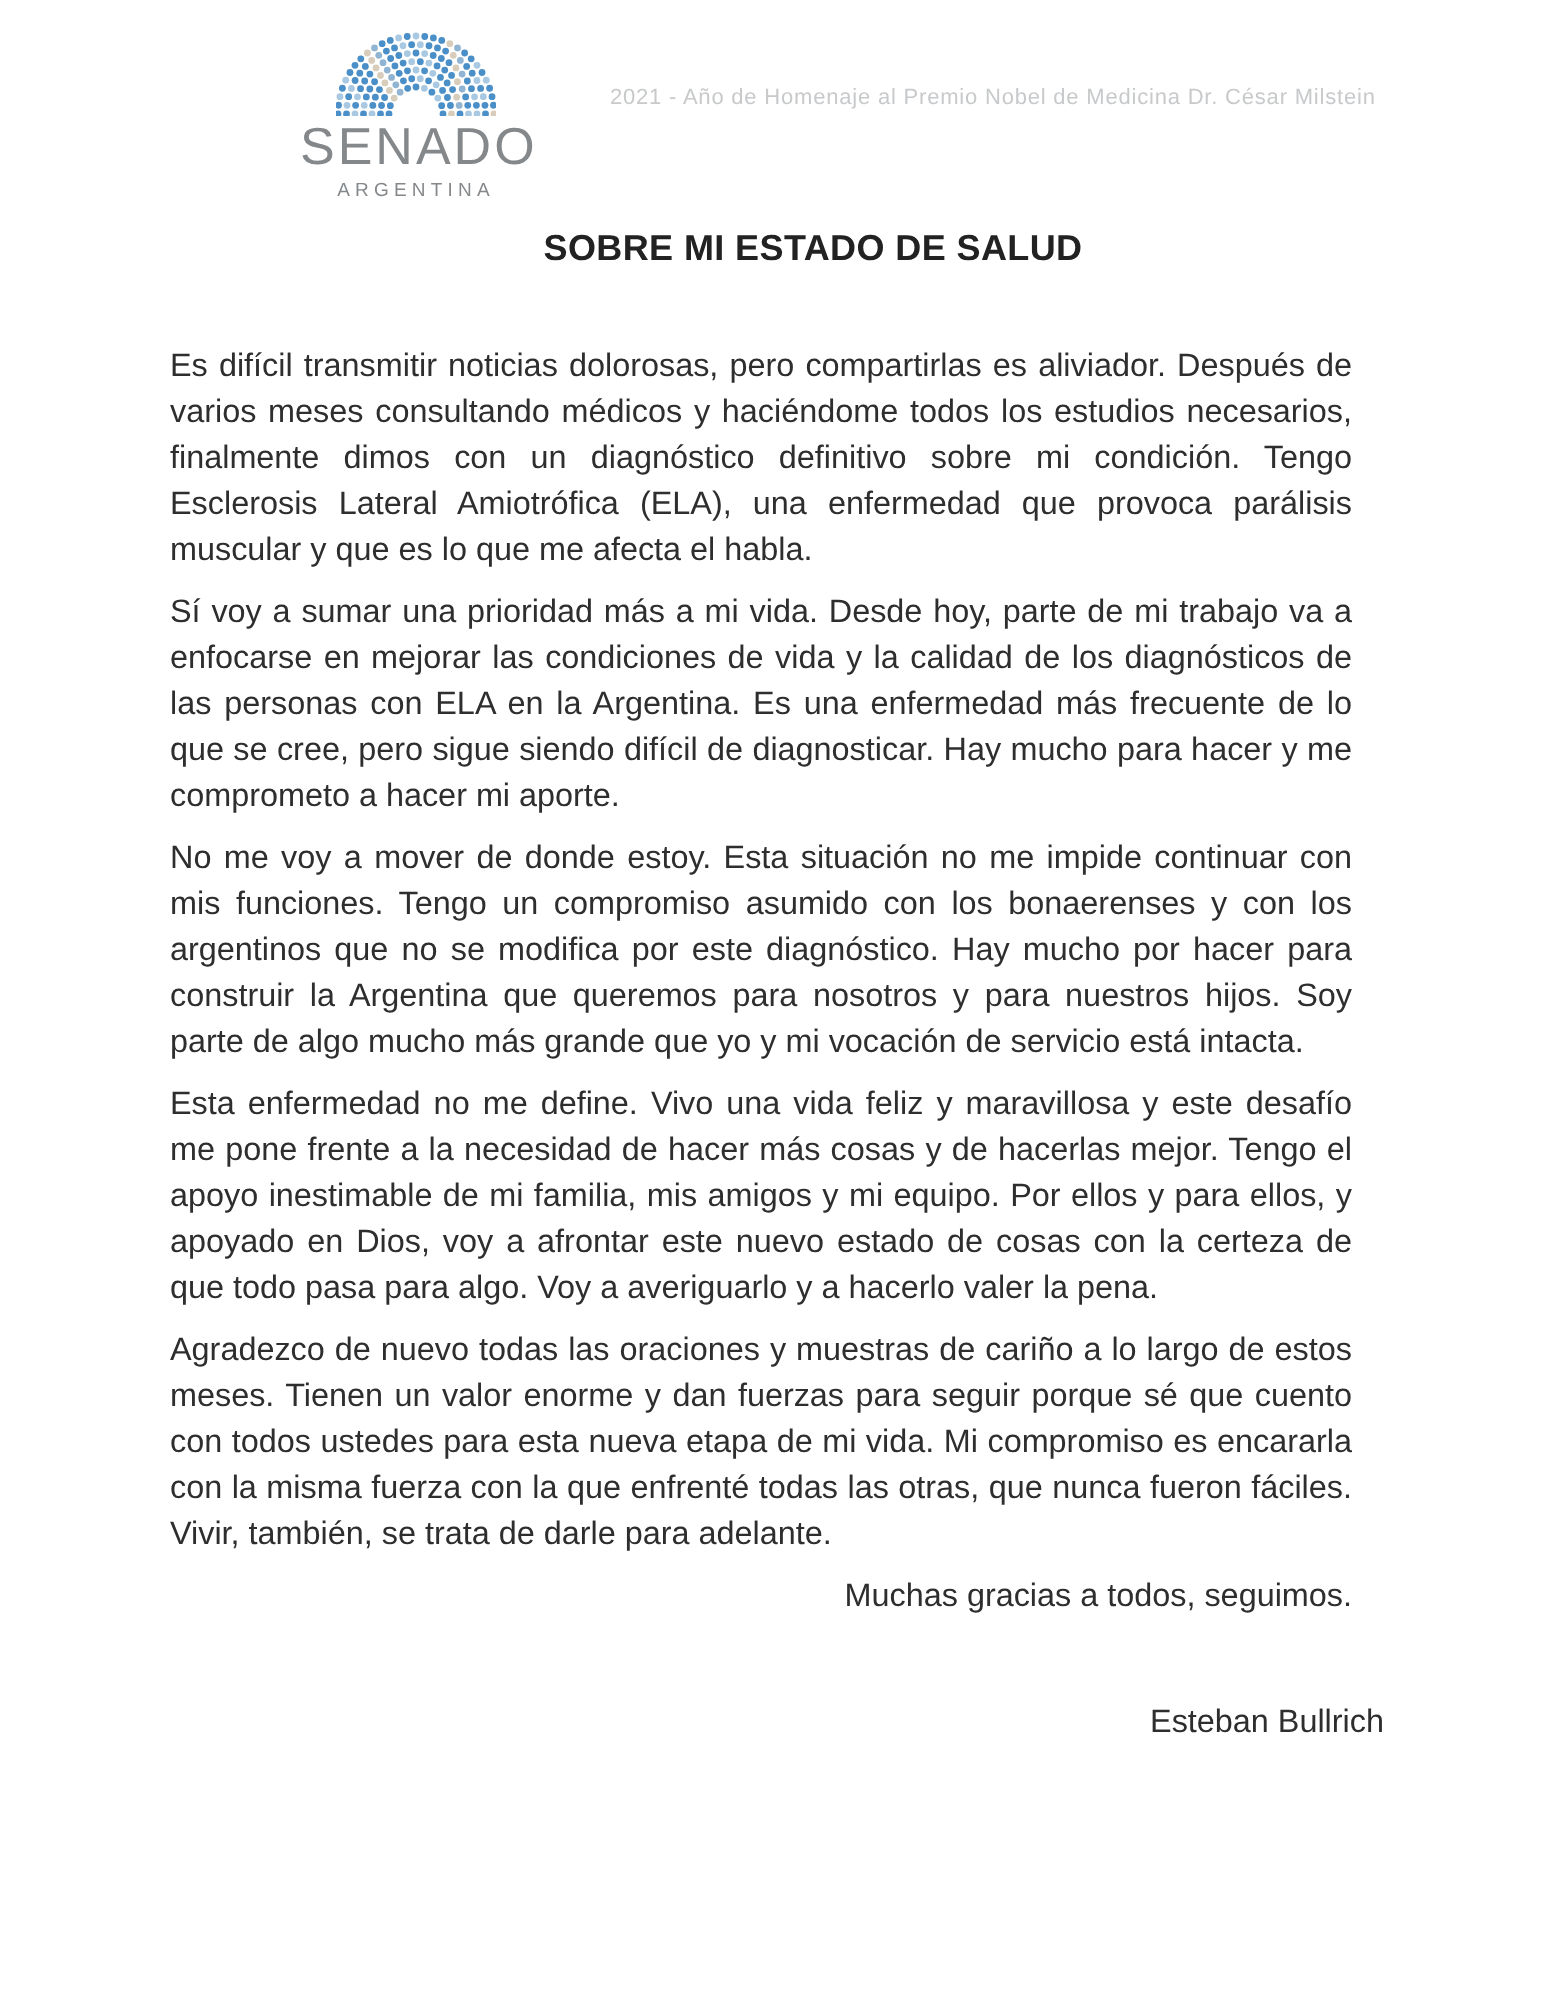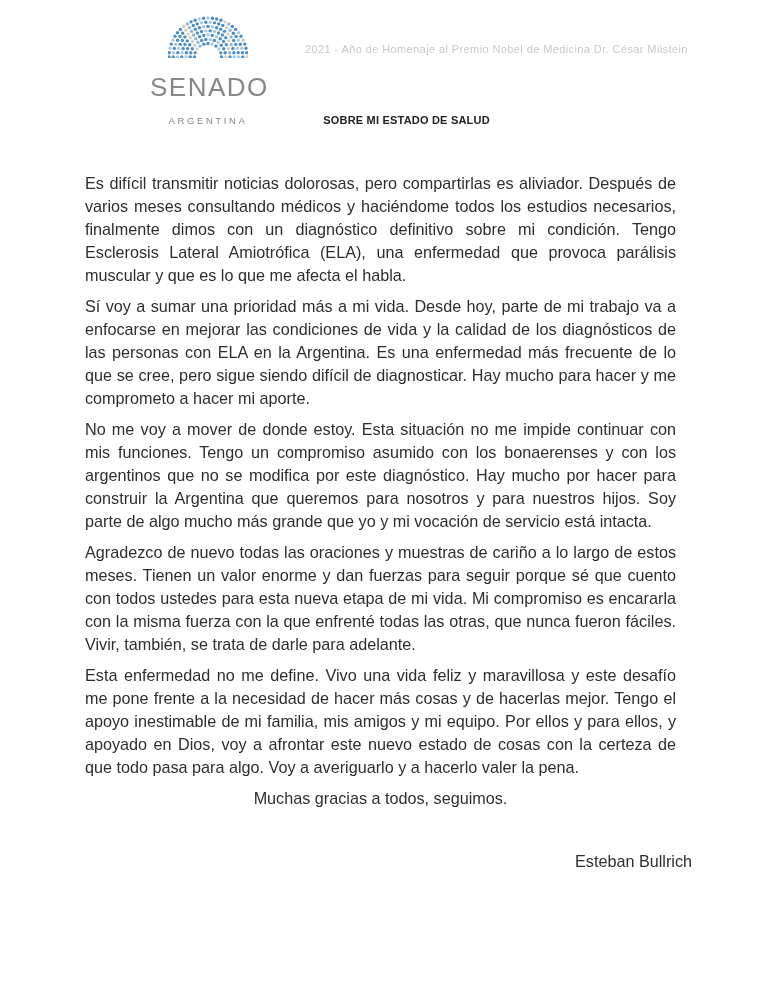--- a/index.html
+++ b/index.html
@@ -25,64 +25,64 @@
     color: #85888b;
   }
   .logo-arch {
     display: block;
     margin: 0 auto;
   }
   .logo-name {
     font-size: 26px;
     line-height: 1;
     letter-spacing: 1.5px;
-    margin-top: 16px;
+    margin-top: 2px;
   }
   .logo-sub {
     font-size: 9.5px;
     line-height: 1;
     letter-spacing: 2.6px;
-    margin-top: 16px;
+    margin-top: 5px;
   }
   .tagline {
     position: absolute;
     left: 305px;
     top: 43px;
     font-size: 11px;
     letter-spacing: 0.4px;
     color: #c7c9cb;
     white-space: nowrap;
   }
   
   .title {
     position: absolute;
     left: 103px;
     top: 114px;
     width: 607px;
     text-align: center;
     font-weight: bold;
-    font-size: 11px;
+    font-size: 18px;
     letter-spacing: 0.2px;
     color: #222222;
   }
   .body {
     position: absolute;
     left: 85px;
     top: 172px;
     width: 607px;
     font-size: 16.2px;
     line-height: 23px;
     color: #2e2e2e;
   }
   .body p {
     margin: 0 16px 8px 0;
     text-align: justify;
   }
   .body p.closing {
-    text-align: center;
+    text-align: right;
   }
   .signature {
     margin-top: 36px;
     text-align: right;
   }
   .signature div {
     line-height: 23px;
     margin-top: 40px;
   }
 </style>
@@ -239,22 +239,22 @@
   </div>
 
   <div class="tagline">2021 - Año de Homenaje al Premio Nobel de Medicina Dr. César Milstein</div>
 
   <div class="title">SOBRE MI ESTADO DE SALUD</div>
 
   <div class="body">
     <p>Es difícil transmitir noticias dolorosas, pero compartirlas es aliviador. Después de varios meses consultando médicos y haciéndome todos los estudios necesarios, finalmente dimos con un diagnóstico definitivo sobre mi condición. Tengo Esclerosis Lateral Amiotrófica (ELA), una enfermedad que provoca parálisis muscular y que es lo que me afecta el habla.</p>
     <p>Sí voy a sumar una prioridad más a mi vida. Desde hoy, parte de mi trabajo va a enfocarse en mejorar las condiciones de vida y la calidad de los diagnósticos de las personas con ELA en la Argentina. Es una enfermedad más frecuente de lo que se cree, pero sigue siendo difícil de diagnosticar. Hay mucho para hacer y me comprometo a hacer mi aporte.</p>
     <p>No me voy a mover de donde estoy. Esta situación no me impide continuar con mis funciones. Tengo un compromiso asumido con los bonaerenses y con los argentinos que no se modifica por este diagnóstico. Hay mucho por hacer para construir la Argentina que queremos para nosotros y para nuestros hijos. Soy parte de algo mucho más grande que yo y mi vocación de servicio está intacta.</p>
+    <p>Esta enfermedad no me define. Vivo una vida feliz y maravillosa y este desafío me pone frente a la necesidad de hacer más cosas y de hacerlas mejor. Tengo el apoyo inestimable de mi familia, mis amigos y mi equipo. Por ellos y para ellos, y apoyado en Dios, voy a afrontar este nuevo estado de cosas con la certeza de que todo pasa para algo. Voy a averiguarlo y a hacerlo valer la pena.</p>
     <p>Agradezco de nuevo todas las oraciones y muestras de cariño a lo largo de estos meses. Tienen un valor enorme y dan fuerzas para seguir porque sé que cuento con todos ustedes para esta nueva etapa de mi vida. Mi compromiso es encararla con la misma fuerza con la que enfrenté todas las otras, que nunca fueron fáciles. Vivir, también, se trata de darle para adelante.</p>
-    <p>Esta enfermedad no me define. Vivo una vida feliz y maravillosa y este desafío me pone frente a la necesidad de hacer más cosas y de hacerlas mejor. Tengo el apoyo inestimable de mi familia, mis amigos y mi equipo. Por ellos y para ellos, y apoyado en Dios, voy a afrontar este nuevo estado de cosas con la certeza de que todo pasa para algo. Voy a averiguarlo y a hacerlo valer la pena.</p>
     <p class="closing">Muchas gracias a todos, seguimos.</p>
 
     <div class="signature">
       <div>Esteban Bullrich</div>
     </div>
   </div>
 
 </div>
 
 </body></html>

